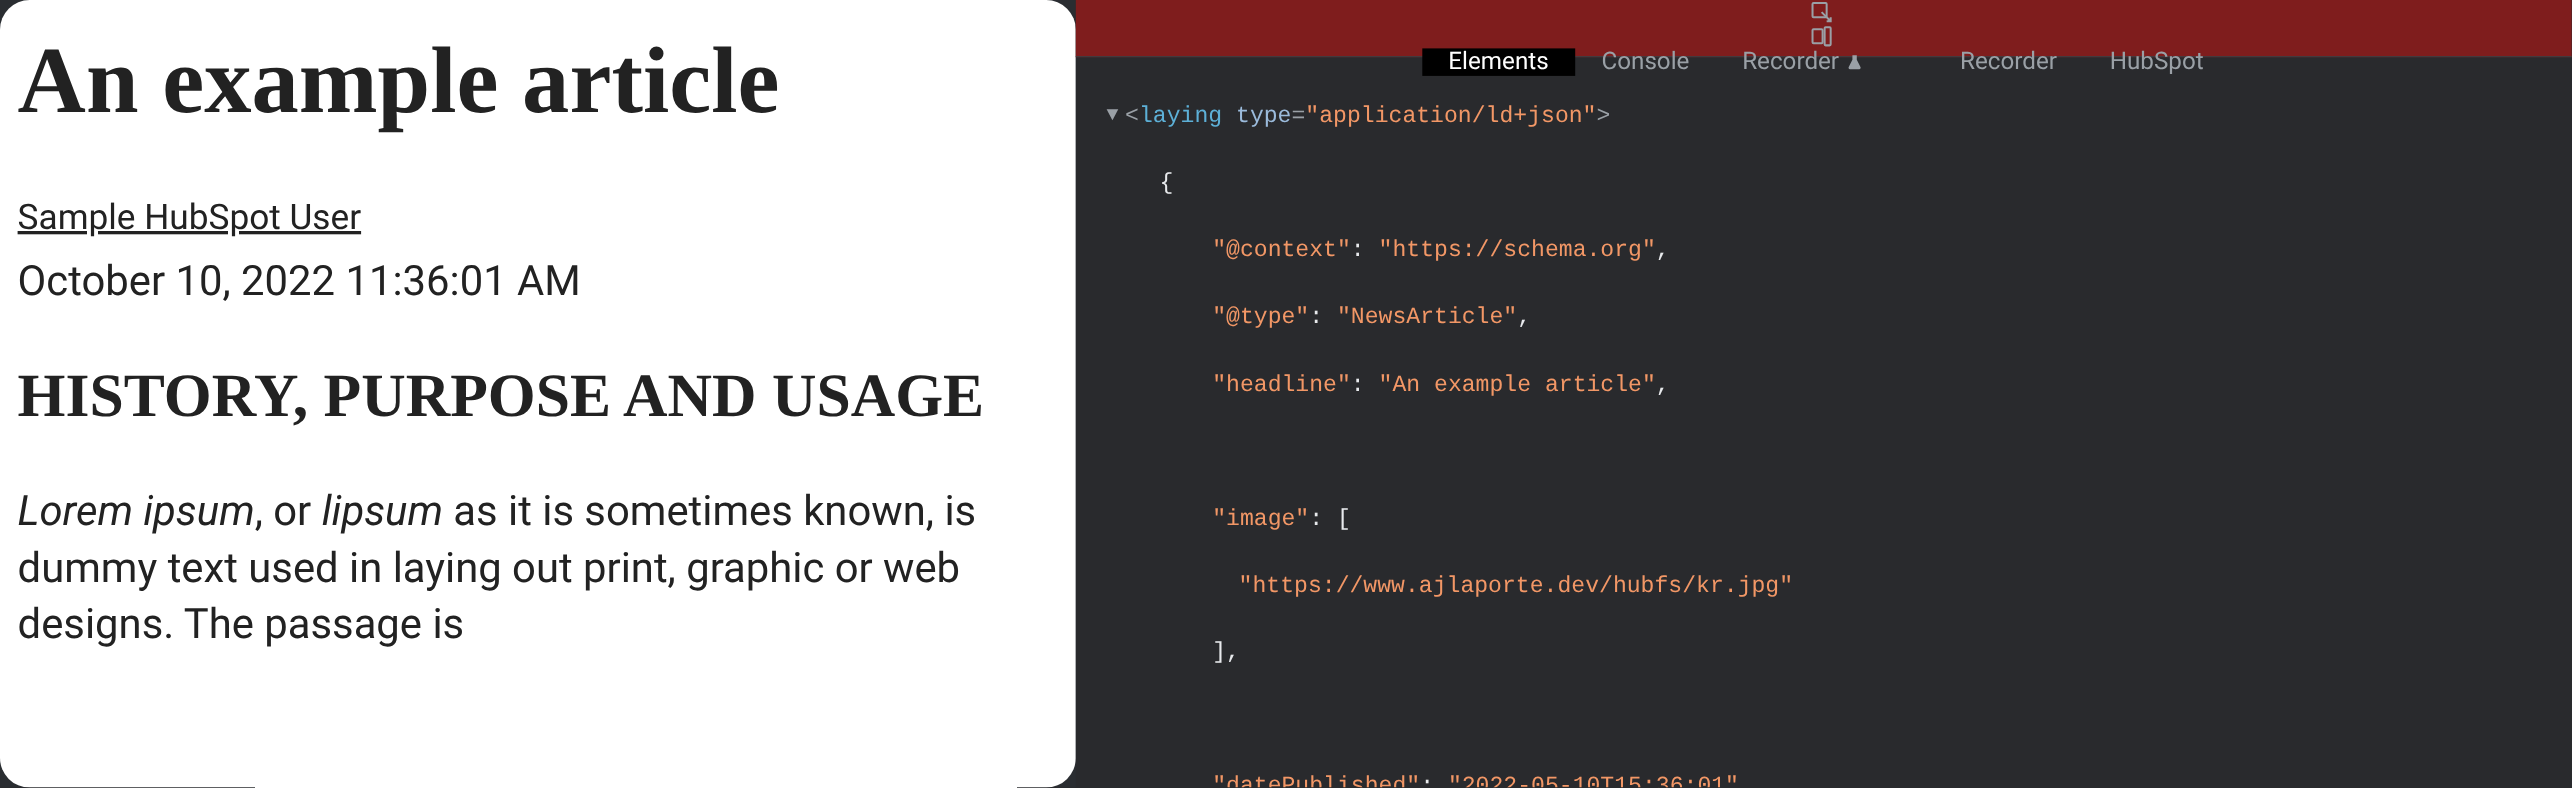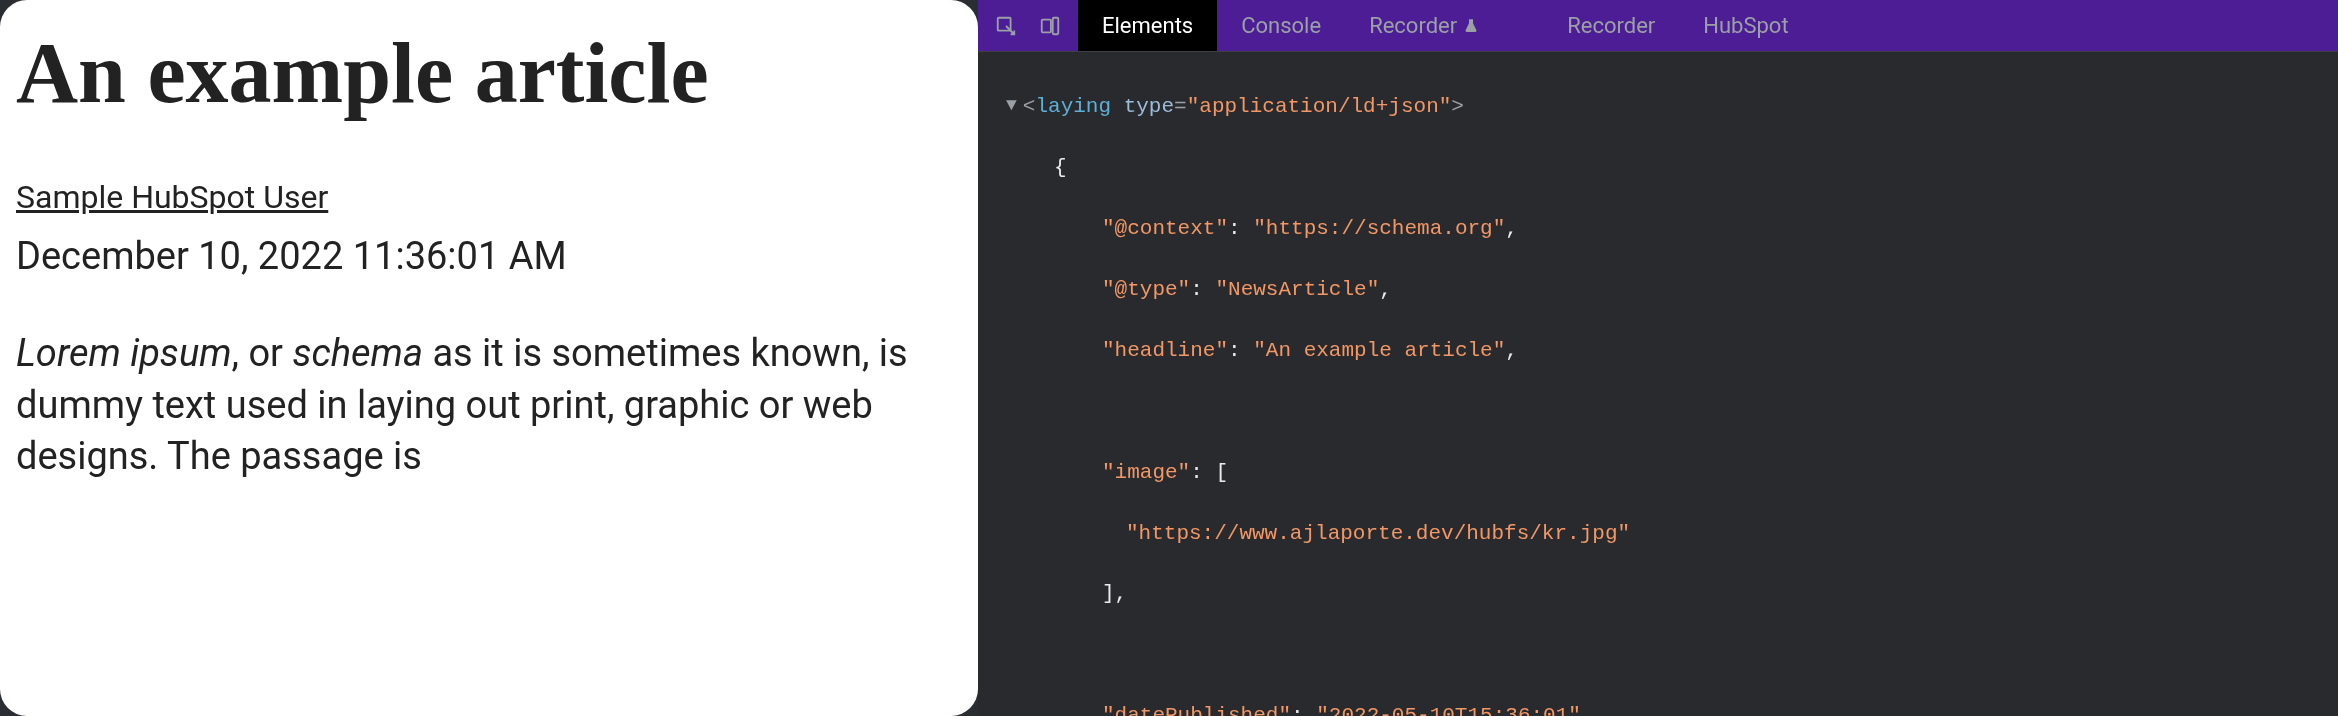--- a/index.html
+++ b/index.html
@@ -61,25 +61,26 @@
     height: 100%;
     background: #292a2d;
     display: flex;
     flex-direction: column;
     color: #e8eaed;
   }
   .dt-toolbar {
     height: 52px;
     display: flex;
     align-items: center;
-    background: #4c1d95;
+    background: #7f1d1d;
     border-bottom: 1px solid #3d3f43;
     font-size: 22px;
     color: #9aa0a6;
     padding: 0 8px;
+    flex-direction: column;
   }
   .dt-icon-btn {
     width: 40px;
     height: 40px;
     display: flex;
     align-items: center;
     justify-content: center;
     color: #9aa0a6;
     margin-right: 4px;
   }
@@ -125,23 +126,24 @@
   .ind2 { padding-left: 96px; display:block;}
   .ind3 { padding-left: 120px; display:block;}
   .caret-line { padding-left: 0; display:block;}
 </style>
 </head>
 <body>
 
 <div class="article-pane">
   <h1 class="article-title">An example article</h1>
   <a class="article-author">Sample HubSpot User</a>
-  <div class="article-date">December 10, 2022 11:36:01 AM</div>
+  <div class="article-date">October 10, 2022 11:36:01 AM</div>
+  <h2 class="article-section">HISTORY, PURPOSE AND USAGE</h2>
   <p class="article-body">
-    <span class="italic">Lorem ipsum</span><span>, or </span><span class="italic">schema</span><span> as it is sometimes known, is dummy text used in laying out print, graphic or web designs. The passage is</span>
+    <span class="italic">Lorem ipsum</span><span>, or </span><span class="italic">lipsum</span><span> as it is sometimes known, is dummy text used in laying out print, graphic or web designs. The passage is</span>
   </p>
 </div>
 
 <div class="devtools">
   <div class="dt-toolbar">
     <div class="dt-icon-btn">
       <svg width="22" height="22" viewBox="0 0 24 24" fill="none" stroke="currentColor" stroke-width="2">
           <rect x="3" y="3" width="14" height="14" rx="1"></rect>
           <path d="M12 12 L21 21 M17 21 L21 21 L21 17"></path>
         </svg>

